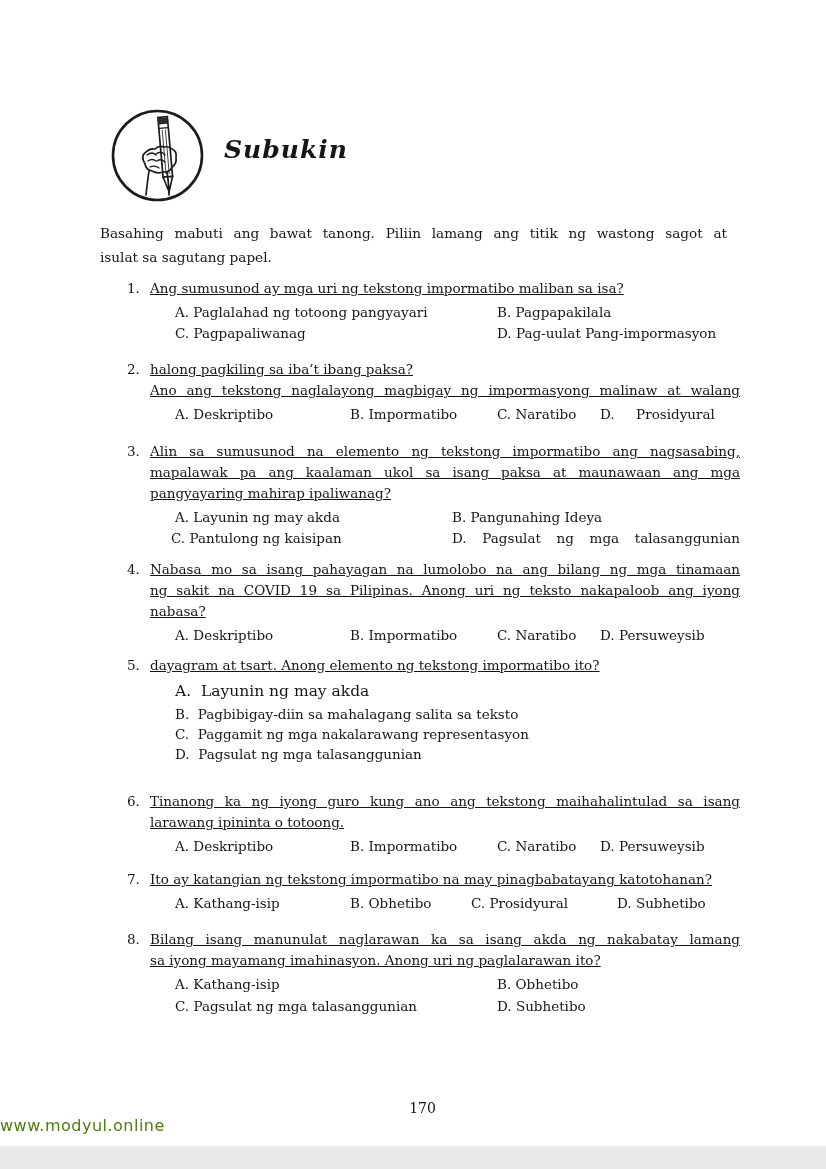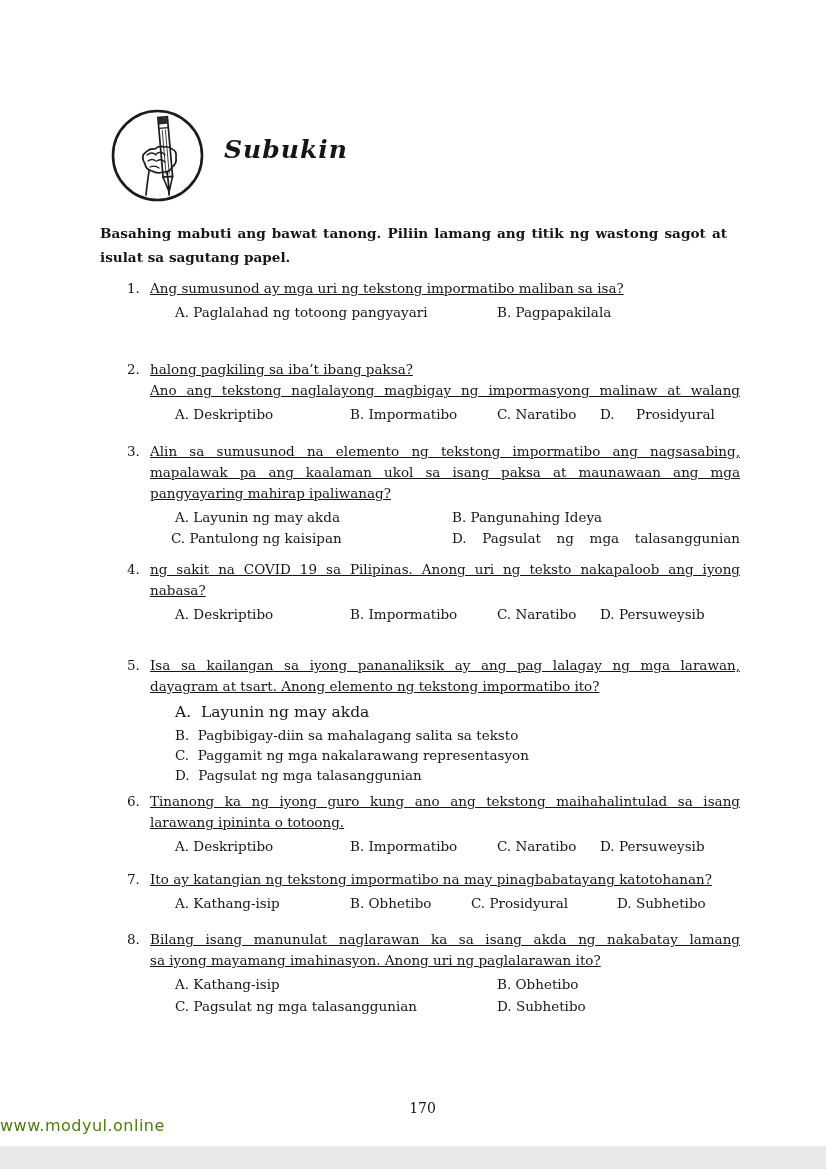--- a/index.html
+++ b/index.html
@@ -16,21 +16,21 @@
   
   .header-icon{position:absolute;top:108px;left:110px;width:95px;height:95px;}
   .page-title{
     position:absolute;top:135px;left:224px;
     font-size:25px;font-weight:bold;font-style:italic;
     letter-spacing:1px;
   }
   
   .instructions{
     position:absolute;top:221px;left:100px;width:627px;
-    font-size:13.6px;font-weight:bold;line-height:24px;
+    font-size:13.6px;font-weight:normal;line-height:24px;
   }
   .instructions .just{text-align:justify;text-align-last:justify;}
   
   .q{position:absolute;left:127px;width:613px;}
   .qnum{position:absolute;left:0;top:0;font-size:13.5px;line-height:21px;}
   .qbody{margin-left:23px;width:590px;text-decoration:underline;}
   .qline{font-size:13.5px;line-height:21px;}
   .qline.just{text-align:justify;text-align-last:justify;}
   .opts{margin-top:3px;}
   .orow{position:relative;height:21px;}
@@ -96,20 +96,24 @@
 
   <div class="q" style="top:278px">
     <div class="qnum">1.</div>
     <div class="qbody">
       <div class="qline">Ang sumusunod ay mga uri ng tekstong impormatibo maliban sa isa?</div>
       <div class="opts">
         <div class="orow">
           <span class="opt" style="left:25px">A. Paglalahad ng totoong pangyayari</span>
           <span class="opt" style="left:347px">B. Pagpapakilala</span>
         </div>
+        <div class="orow">
+          <span class="opt" style="left:25px">C. Pagpapaliwanag</span>
+          <span class="opt" style="left:347px">D. Pag-uulat Pang-impormasyon</span>
+        </div>
       </div>
     </div>
   </div>
 
   <div class="q" style="top:359px">
     <div class="qnum">2.</div>
     <div class="qbody">
       <div class="qline">halong pagkiling sa iba’t ibang paksa?</div>
       <div class="qline just">Ano ang tekstong naglalayong magbigay ng impormasyong malinaw at walang</div>
       <div class="opts">
@@ -138,37 +142,37 @@
           <span class="opt" style="left:21px">C. Pantulong ng kaisipan</span>
           <span class="opt stretch" style="left:302px">D. Pagsulat ng mga talasanggunian</span>
         </div>
       </div>
     </div>
   </div>
 
   <div class="q" style="top:559px">
     <div class="qnum">4.</div>
     <div class="qbody">
+      <div class="qline just">Nabasa mo sa isang pahayagan na lumolobo na ang bilang ng mga tinamaan</div>
       <div class="qline just">ng sakit na COVID 19 sa Pilipinas. Anong uri ng teksto nakapaloob ang iyong</div>
       <div class="qline">nabasa?</div>
       <div class="opts">
         <div class="orow">
           <span class="opt" style="left:25px">A. Deskriptibo</span>
           <span class="opt" style="left:200px">B. Impormatibo</span>
           <span class="opt" style="left:347px">C. Naratibo</span>
           <span class="opt" style="left:450px">D. Persuweysib</span>
         </div>
       </div>
     </div>
   </div>
 
   <div class="q" style="top:655px">
     <div class="qnum">5.</div>
     <div class="qbody">
-      <div class="qline just">Isa sa kailangan sa iyong pananaliksik ay ang pag lalagay ng mga larawan,</div>
       <div class="qline">dayagram at tsart. Anong elemento ng tekstong impormatibo ito?</div>
       <div class="opts" style="margin-top:4px">
         <div class="orow tall">
           <span class="opt big" style="left:25px">A.&nbsp; Layunin ng may akda</span>
         </div>
         <div class="orow" style="height:20px">
           <span class="opt" style="left:25px">B.&nbsp; Pagbibigay-diin sa mahalagang salita sa teksto</span>
         </div>
         <div class="orow" style="height:20px">
           <span class="opt" style="left:25px">C.&nbsp; Paggamit ng mga nakalarawang representasyon</span>

